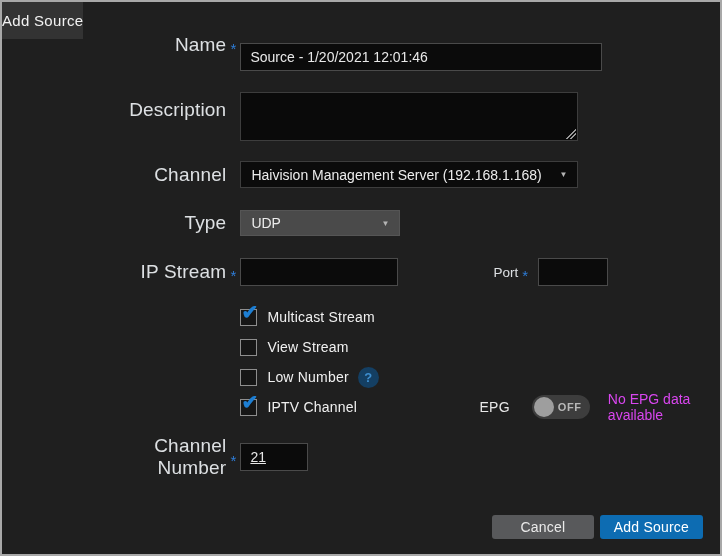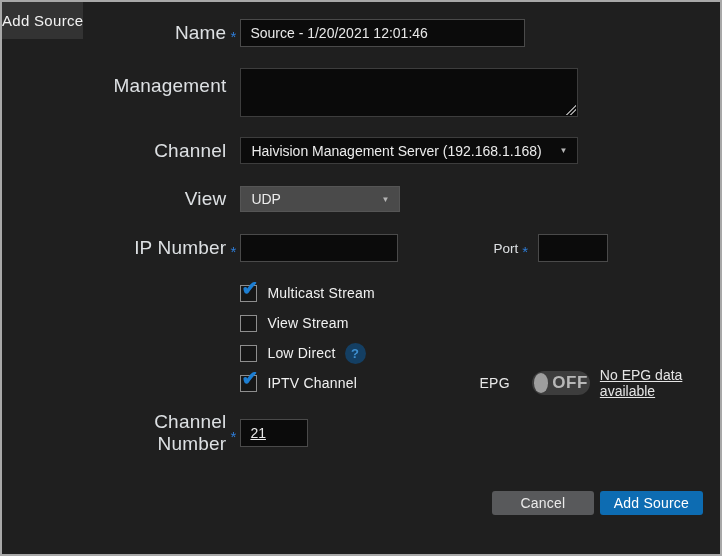--- a/index.html
+++ b/index.html
@@ -31,21 +31,21 @@
   .req {
     width:14px; text-align:center; color:#2e7cd6; font-size:15px;
     flex:0 0 auto; position:relative; top:3px;
   }
 
   input.txt {
     background:#0b0b0b; border:1px solid #4a4a4a; color:#e8e8e8;
     font-family:"Liberation Sans", sans-serif; font-size:14px;
     padding:0 9px; height:28px; outline:none;
   }
-  .name-input { width:285px; }
+  .name-input { width:362px;margin-top:24px; }
   .ip-input { width:158px; height:27px; }
   .port-input { width:70px; height:27px; }
   .channel-input { width:68px; height:27px;text-decoration:underline; }
 
   .desc-wrap { position:relative; }
   textarea.desc {
     width:338px; height:49px; background:#0a0a0a; border:1px solid #3d3d3d;
     color:#e8e8e8; font-family:"Liberation Sans", sans-serif; font-size:14px;
     padding:4px 8px; resize:none; outline:none; display:block;
   }
@@ -97,22 +97,22 @@
     position:absolute; left:396px; top:50%; transform:translateY(-50%);
     display:flex; align-items:center;
   }
   .epg-lbl { color:#e8e8e8; font-size:14px; letter-spacing:.3px; }
   .toggle {
     width:58px; height:24px; border-radius:12px; background:#3d3d3d;
     margin-left:22px; display:flex; align-items:center; cursor:pointer;
     padding:2px; flex:0 0 auto;
   }
   .toggle .knob { width:20px; height:20px; border-radius:50%; background:#9e9e9e; }
-  .toggle .state { color:#b8b8b8; font-size:17px; font-weight:bold; margin-left:4px; letter-spacing:.5px; }
-  .epg-status { color:#e5e5e5; font-size:14px; margin-left:10px;text-decoration:underline; }
+  .toggle .state { color:#b8b8b8; font-size:11px; font-weight:bold; margin-left:4px; letter-spacing:.5px; }
+  .epg-status { color:#d946ef; font-size:14px; margin-left:18px; }
 
   .row-channel { margin-top:13px; }
 
   .footer {
     margin-top:36px; display:flex; justify-content:flex-end;
     padding-right:17px; gap:6px;
   }
   .btn {
     height:24px; min-width:102px; border:none; border-radius:3px;
     font-family:"Liberation Sans", sans-serif; font-size:14px;
@@ -133,48 +133,48 @@
 
   <div class="body">
 
     <div class="form-row row-name">
       <span class="lbl">Name</span>
       <span class="req">*</span>
       <input class="txt name-input" type="text" value="Source - 1/20/2021 12:01:46" style="">
     </div>
 
     <div class="form-row row-desc">
-      <span class="lbl" style="align-self:flex-start; padding-top:7px;">Management</span>
+      <span class="lbl" style="align-self:flex-start; padding-top:7px;">Description</span>
       <span class="req"></span>
       <div class="desc-wrap">
         <textarea class="desc" style=""></textarea>
         <div class="resize-corner"></div>
       </div>
     </div>
 
     <div class="form-row row-receiver">
       <span class="lbl">Channel</span>
       <span class="req"></span>
       <div class="select receiver-select">
         <span>Haivision Management Server (192.168.1.168)</span>
         <span class="caret">▼</span>
       </div>
     </div>
 
     <div class="form-row row-type">
-      <span class="lbl">View</span>
+      <span class="lbl">Type</span>
       <span class="req"></span>
       <div class="select type-select">
         <span>UDP</span>
         <span class="caret">▼</span>
       </div>
     </div>
 
     <div class="form-row row-ip">
-      <span class="lbl">IP Number</span>
+      <span class="lbl">IP Stream</span>
       <span class="req">*</span>
       <input class="txt ip-input" type="text" value="" style="">
       <span class="port-lbl">Port</span>
       <span class="req">*</span>
       <input class="txt port-input" type="text" value="" style="">
     </div>
 
     <div class="cb-group">
 
       <div class="form-row cb-row">
@@ -195,21 +195,21 @@
           <span class="checkbox"></span>
           <span class="cb-text">View Stream</span>
         </span>
       </div>
 
       <div class="form-row cb-row">
         <span class="lbl"></span>
         <span class="req"></span>
         <span class="cb-label">
           <span class="checkbox"></span>
-          <span class="cb-text">Low Direct</span>
+          <span class="cb-text">Low Number</span>
         </span>
         <span class="help-icon">?</span>
       </div>
 
       <div class="form-row cb-row">
         <span class="lbl"></span>
         <span class="req"></span>
         <span class="cb-label">
           <span class="checkbox checked">
               <span class="check">✔</span>

